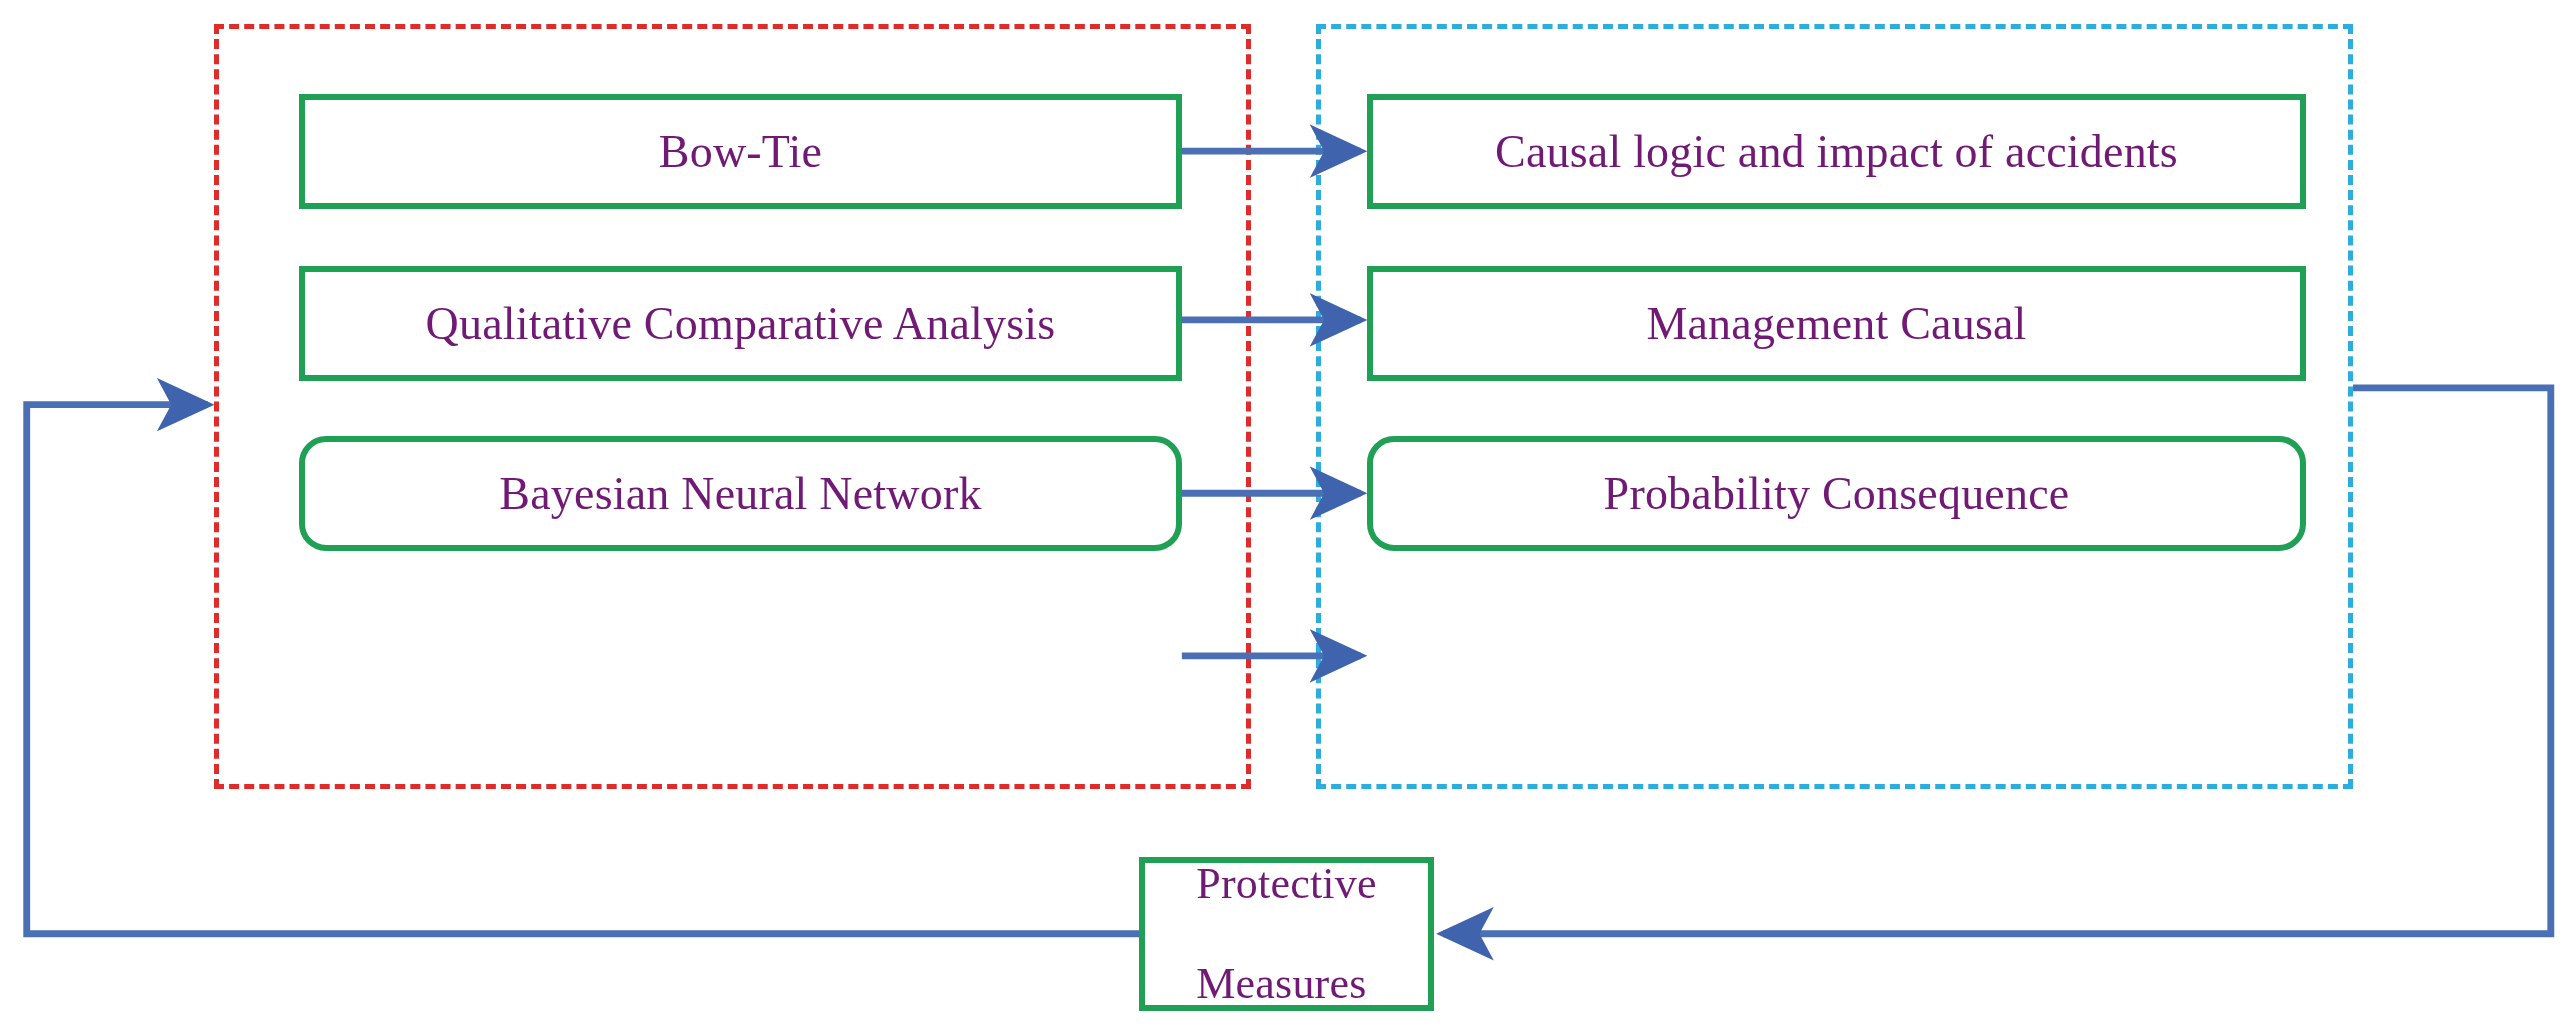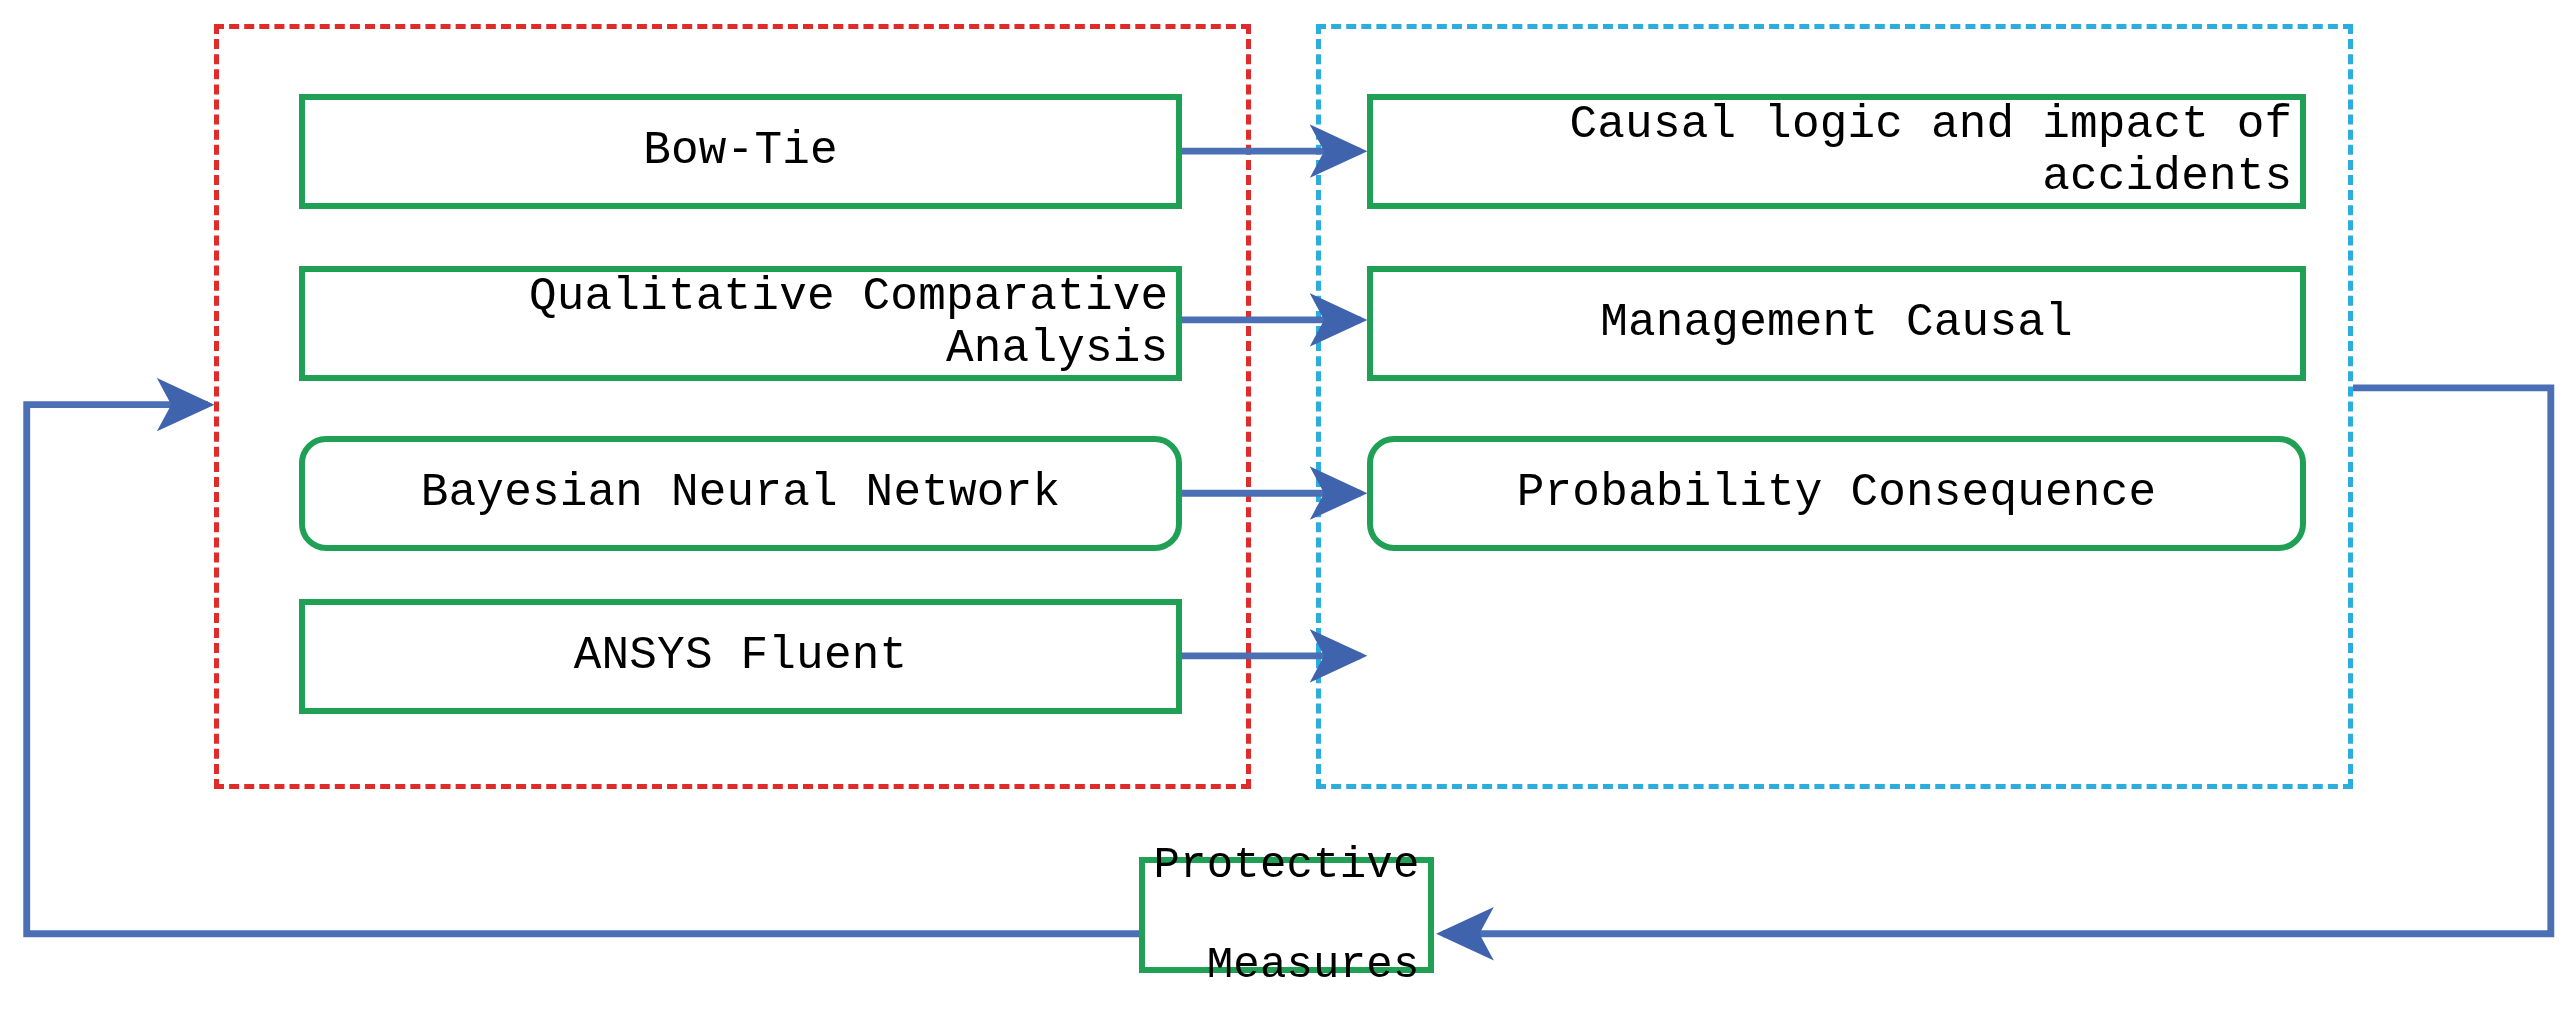--- a/index.html
+++ b/index.html
@@ -26,36 +26,36 @@
     border:5.3px dashed #2BADE0;
   }
   .node-box{
     position:absolute;
     box-sizing:border-box;
     border:6.9px solid #1FA055;
     background:#ffffff;
     display:flex;
     align-items:center;
     justify-content:center;
-    text-align:right;
-    color:#000000;
+    text-align:left;
+    color:#701a75;
     font-size:46px;
     line-height:1.12;
     letter-spacing:0.2px;
-    font-family:Liberation Mono, monospace;
+    font-family:Liberation Serif, serif;
   }
   .node-box span{display:block;padding:0 7.6px;}
   .col-left{left:299px; width:883px;}
   .col-right{left:1367px; width:939px;}
   .row1{top:94px; height:115px;}
   .row2{top:266px; height:115px;}
   .row3{top:436px; height:115px;border-radius:27px;}
   .row4{top:599px; height:115px;}
   #protective-measures-box{
-    left:1139px; top:857px; width:295px; height:116px;
+    left:1139px; top:857px; width:295px; height:154px;
     font-size:44px; line-height:1.14;
   }
   svg#wires{
     position:absolute;
     left:0; top:0;
     width:2576px; height:1033px;
     pointer-events:none;
   }
 </style>
 </head>
@@ -67,23 +67,20 @@
   <div class="dashed-group" id="cyan-group"></div>
 
   <div class="node-box col-left row1">
     <span>Bow-Tie</span>
   </div>
   <div class="node-box col-left row2">
     <span>Qualitative Comparative Analysis</span>
   </div>
   <div class="node-box col-left row3">
     <span>Bayesian Neural Network</span>
-  </div>
-  <div class="node-box col-left row4">
-    <span>ANSYS Fluent</span>
   </div>
 
   <div class="node-box col-right row1">
     <span>Causal logic and impact of accidents</span>
   </div>
   <div class="node-box col-right row2">
     <span>Management Causal</span>
   </div>
   <div class="node-box col-right row3">
     <span>Probability Consequence</span>

